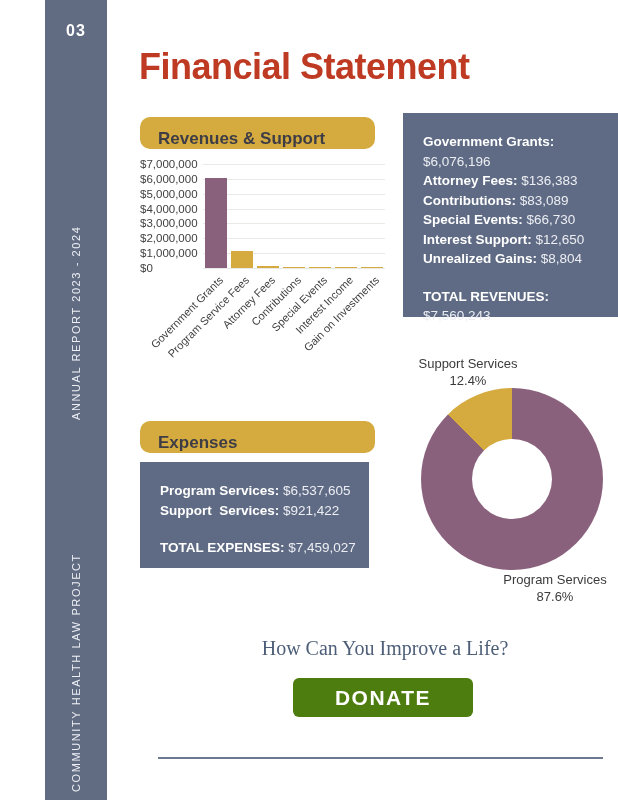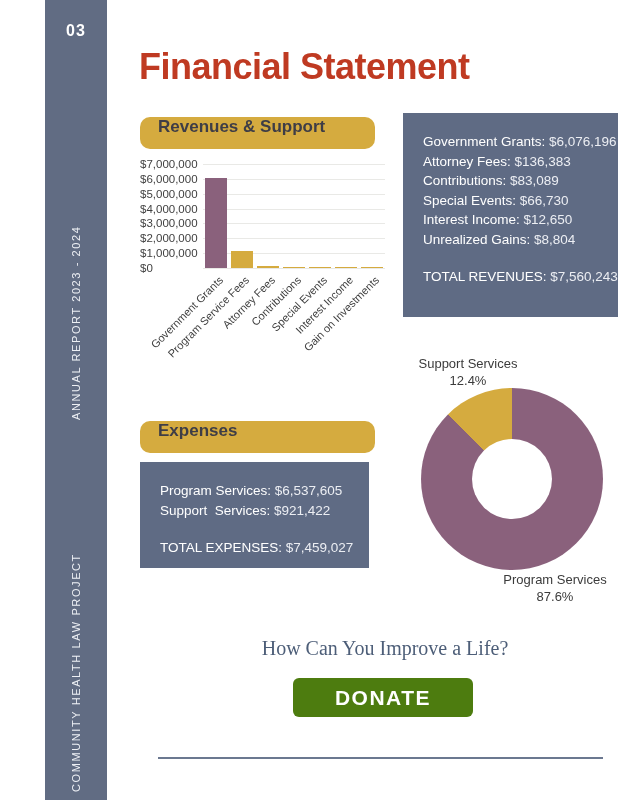--- a/index.html
+++ b/index.html
@@ -22,21 +22,21 @@
   .vtext-top { top:225px; height:195px; }
   .vtext-bottom { top:548px; height:250px; }
   
   .title {
     position:absolute; left:94px; top:46px; font-size:36px; font-weight:800;
     color:#bf3a22; letter-spacing:-0.5px;
   }
   
   .banner {
     position:absolute; width:235px; height:32px; background:#d5ab3f; border-radius:10px;
-    display:flex; align-items:flex-start; padding-left:18px;
+    display:flex; align-items:flex-end; padding-left:18px;
     color:#3e3d46; font-weight:bold; font-size:17px;
   }
   .banner-revenues { left:95px; top:117px; }
   .banner-expenses { left:95px; top:421px; }
   
   .bar-chart { position:absolute; left:95px; top:158px; width:255px; height:195px; }
   .grid-line { position:absolute; left:63px; width:182px; height:1px; background:#e9e9e6; }
   .y-tick {
     position:absolute; left:0; width:58px; 
     font-size:11.5px; color:#3f3f3f; line-height:15px;
@@ -45,21 +45,21 @@
   .x-tick {
     position:absolute; width:110px; height:14px; line-height:14px; text-align:right;
     font-size:11px; color:#3f3f3f; transform:rotate(-45deg); transform-origin:100% 0%;
     white-space:nowrap;
   }
   
   .panel { position:absolute; background:#5f6b84; color:#ffffff; }
   .panel-revenues { left:358px; top:113px; width:227px; height:204px; padding:19px 12px 0 20px; }
   .panel-expenses { left:95px; top:462px; width:229px; height:106px; padding:19px 12px 0 20px; }
   .p-line { font-size:13.5px; line-height:19.5px; }
-  .p-line .lbl, .panel-total .lbl { font-weight:normal; white-space:pre-wrap; }
+  .p-line .lbl, .panel-total .lbl { font-weight:bold; white-space:pre-wrap; }
   .p-line .val, .panel-total .val { color:#eceef3; }
   .panel-total { font-size:13.5px; line-height:19.5px; margin-top:18px; }
   
   .donut { position:absolute; left:376px; top:388px; width:182px; height:182px; border-radius:50%; }
   .donut-hole { position:absolute; left:51px; top:51px; width:80px; height:80px; border-radius:50%; background:#ffffff; }
   .donut-label { position:absolute; text-align:center; font-size:13px; line-height:17px; color:#3b3b3b; }
   .donut-label-support { left:362px; top:355px; width:122px; }
   .donut-label-program { left:446px; top:571px; width:128px; }
   
   .cta-heading {
@@ -123,21 +123,21 @@
       <div class="bar" style="left: 221px; top: 109px; height: 1px; background: rgb(213, 171, 63);"></div>
       <div class="x-tick" style="left: 122px; top: 115px;">Gain on Investments</div>
     </div>
 
   <section class="panel panel-revenues">
     <div id="revenueLines">
         <div class="p-line"><span class="lbl">Government Grants:</span><span class="val"> $6,076,196</span></div>
         <div class="p-line"><span class="lbl">Attorney Fees:</span><span class="val"> $136,383</span></div>
         <div class="p-line"><span class="lbl">Contributions:</span><span class="val"> $83,089</span></div>
         <div class="p-line"><span class="lbl">Special Events:</span><span class="val"> $66,730</span></div>
-        <div class="p-line"><span class="lbl">Interest Income:</span><span class="val"> $12,650</span></div>
+        <div class="p-line"><span class="lbl">Interest Support:</span><span class="val"> $12,650</span></div>
         <div class="p-line"><span class="lbl">Unrealized Gains:</span><span class="val"> $8,804</span></div>
       </div>
     <div class="panel-total">
       <span class="lbl">TOTAL REVENUES:</span>
       <span class="val">$7,560,243</span>
     </div>
   </section>
 
   <div class="banner banner-expenses">
     <span>Expenses</span>

